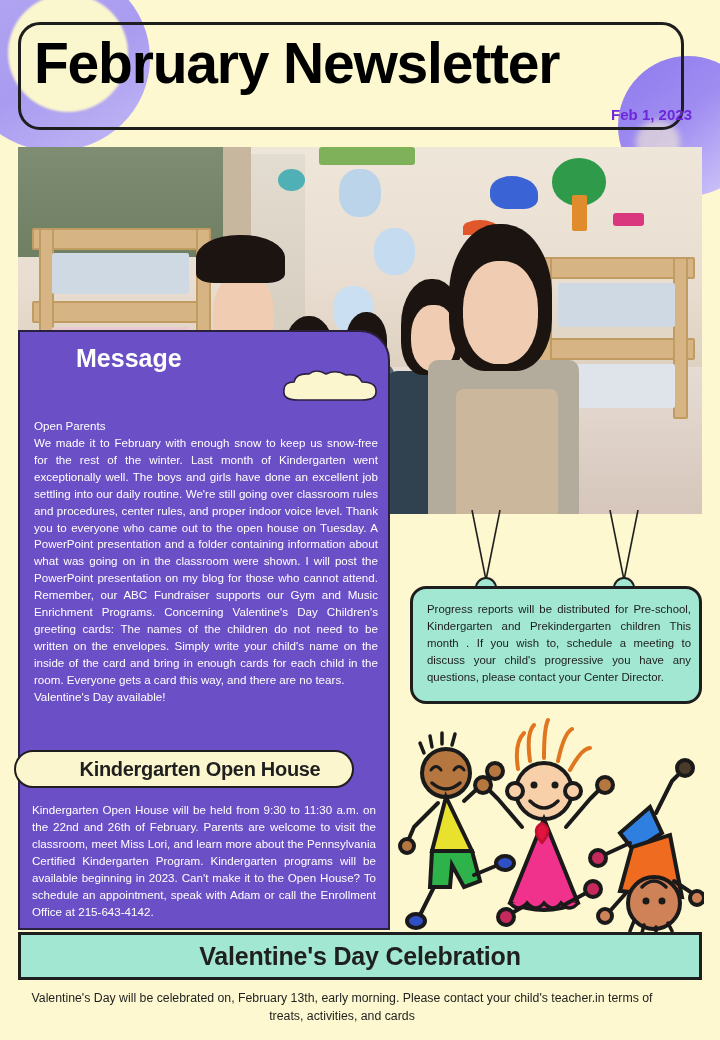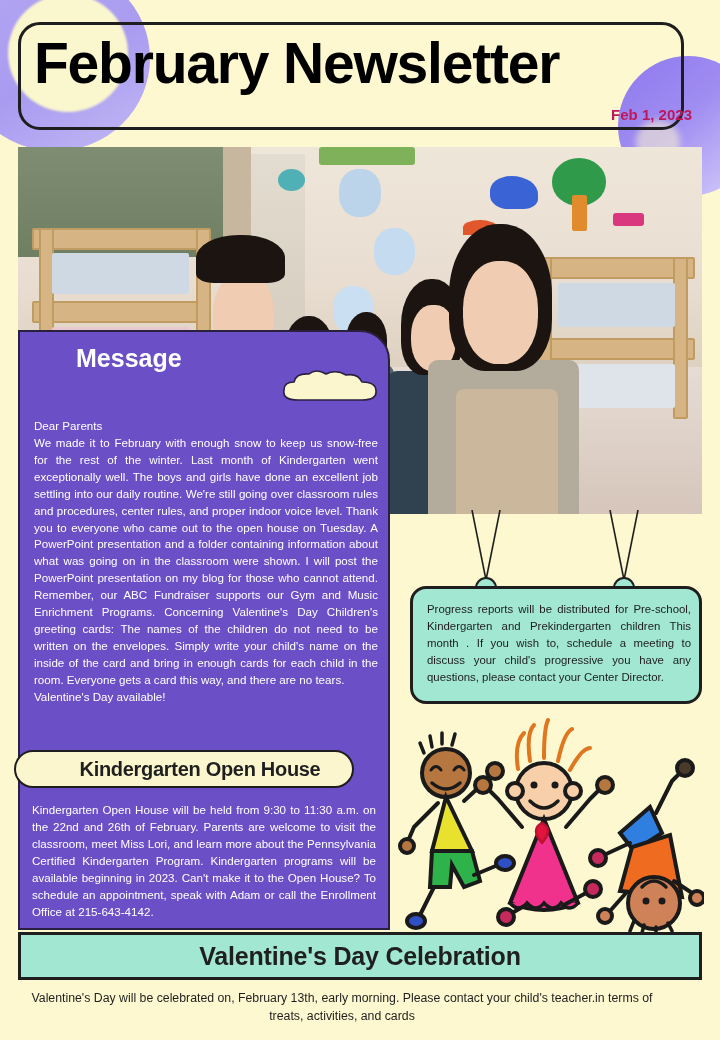--- a/index.html
+++ b/index.html
@@ -66,21 +66,21 @@
     letter-spacing: -1.2px;
     color: #000000;
     white-space: nowrap;
   }
   .header-date {
     position: absolute;
     right: 28px; top: 106px;
     z-index: 5;
     font-size: 15px;
     font-weight: bold;
-    color: #be185d;
+    color: #6d28d9;
   }
 
   
   .photo {
     position: absolute;
     left: 18px; top: 147px;
     width: 684px; height: 367px;
     overflow: hidden;
     background: #c9b9a8;
     z-index: 2;
@@ -410,21 +410,21 @@
 <div class="principal-panel">
   <div class="principal-heading">
     <div>Message</div>
   </div>
 
   <svg class="cloud" viewBox="0 0 104 34">
     <path d="M20 30 Q4 30 6 20 Q6 12 16 12 Q18 3 31 4 Q38 -2 48 4 Q58 -1 68 5 Q80 3 84 12 Q98 12 98 21 Q99 30 84 30 Z" fill="#fbf6cd" stroke="#2a2040" stroke-width="1.6" stroke-linejoin="round"></path>
   </svg>
 
   <div class="principal-body">
-    <div class="salutation">Dear Parents</div>
+    <div class="salutation">Open Parents</div>
     <div>We made it to February with enough snow to keep us snow-free for the rest of the winter. Last month of Kindergarten went exceptionally well. The boys and girls have done an excellent job settling into our daily routine. We're still going over classroom rules and procedures, center rules, and proper indoor voice level. Thank you to everyone who came out to the open house on Tuesday. A PowerPoint presentation and a folder containing information about what was going on in the classroom were shown. I will post the PowerPoint presentation on my blog for those who cannot attend. Remember, our ABC Fundraiser supports our Gym and Music Enrichment Programs. Concerning Valentine's Day Children's greeting cards: The names of the children do not need to be written on the envelopes. Simply write your child's name on the inside of the card and bring in enough cards for each child in the room. Everyone gets a card this way, and there are no tears.</div>
     <div class="closing">Valentine's Day available!</div>
   </div>
 </div>
 
 <div class="openhouse-pill">
   <span>Kindergarten Open House</span>
 </div>
 <div class="openhouse-body">Kindergarten Open House will be held from 9:30 to 11:30 a.m. on the 22nd and 26th of February. Parents are welcome to visit the classroom, meet Miss Lori, and learn more about the Pennsylvania Certified Kindergarten Program. Kindergarten programs will be available beginning in 2023. Can't make it to the Open House? To schedule an appointment, speak with Adam or call the Enrollment Office at 215-643-4142.</div>
 

